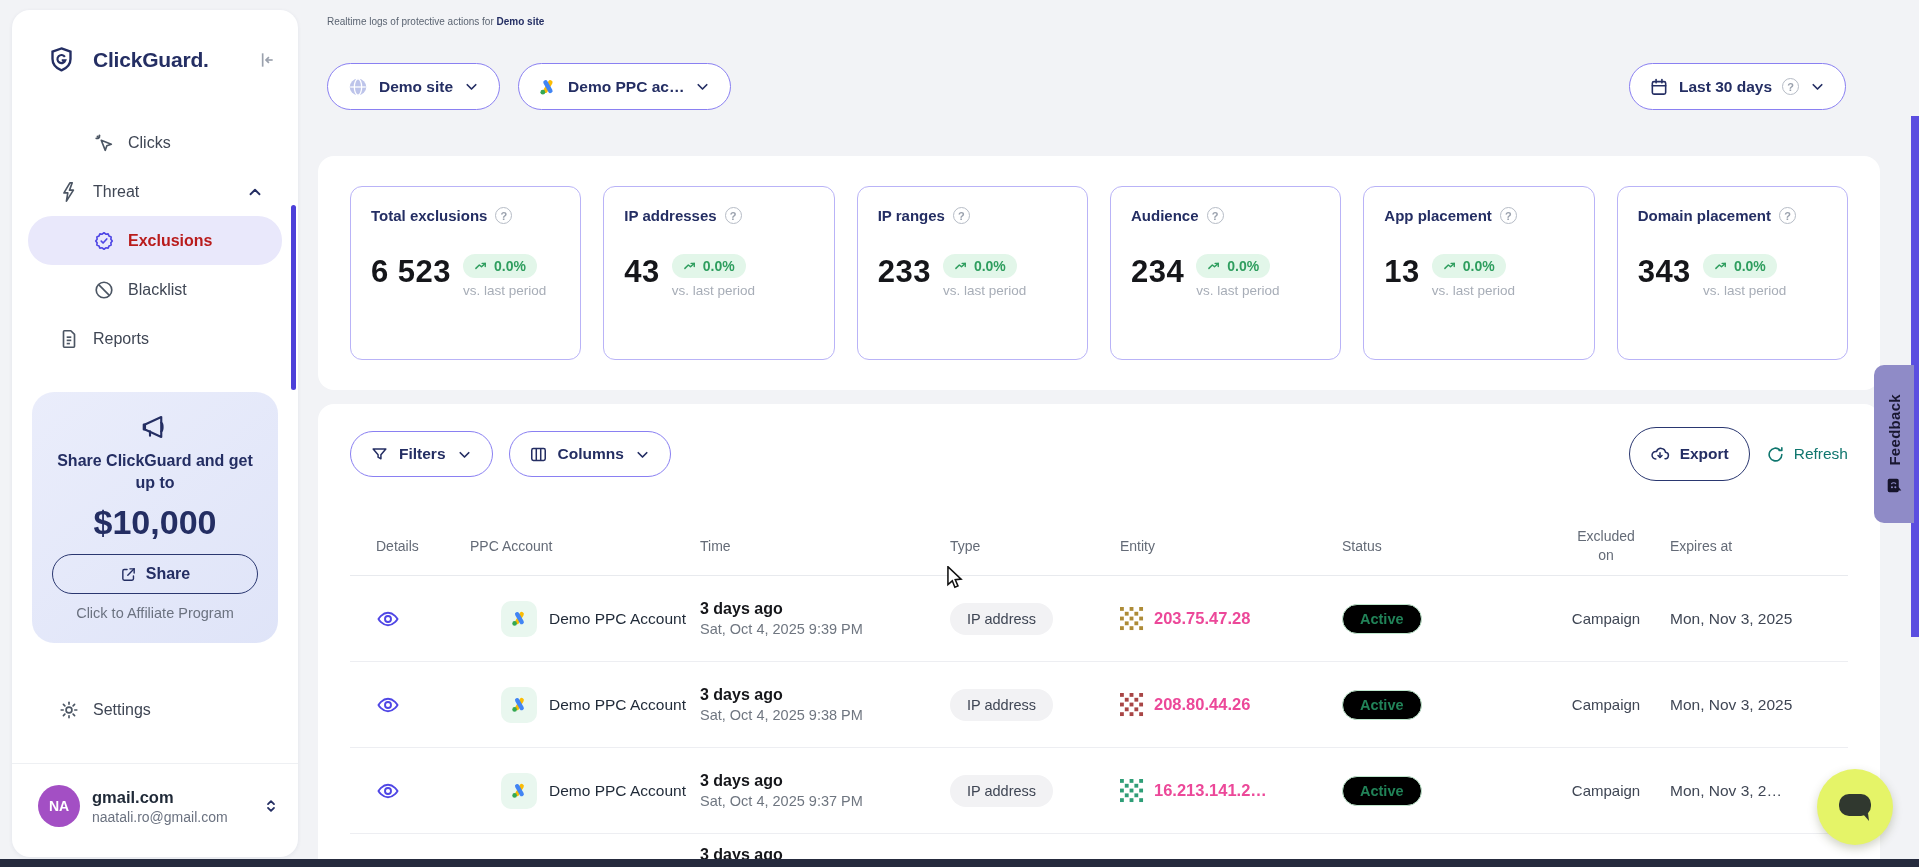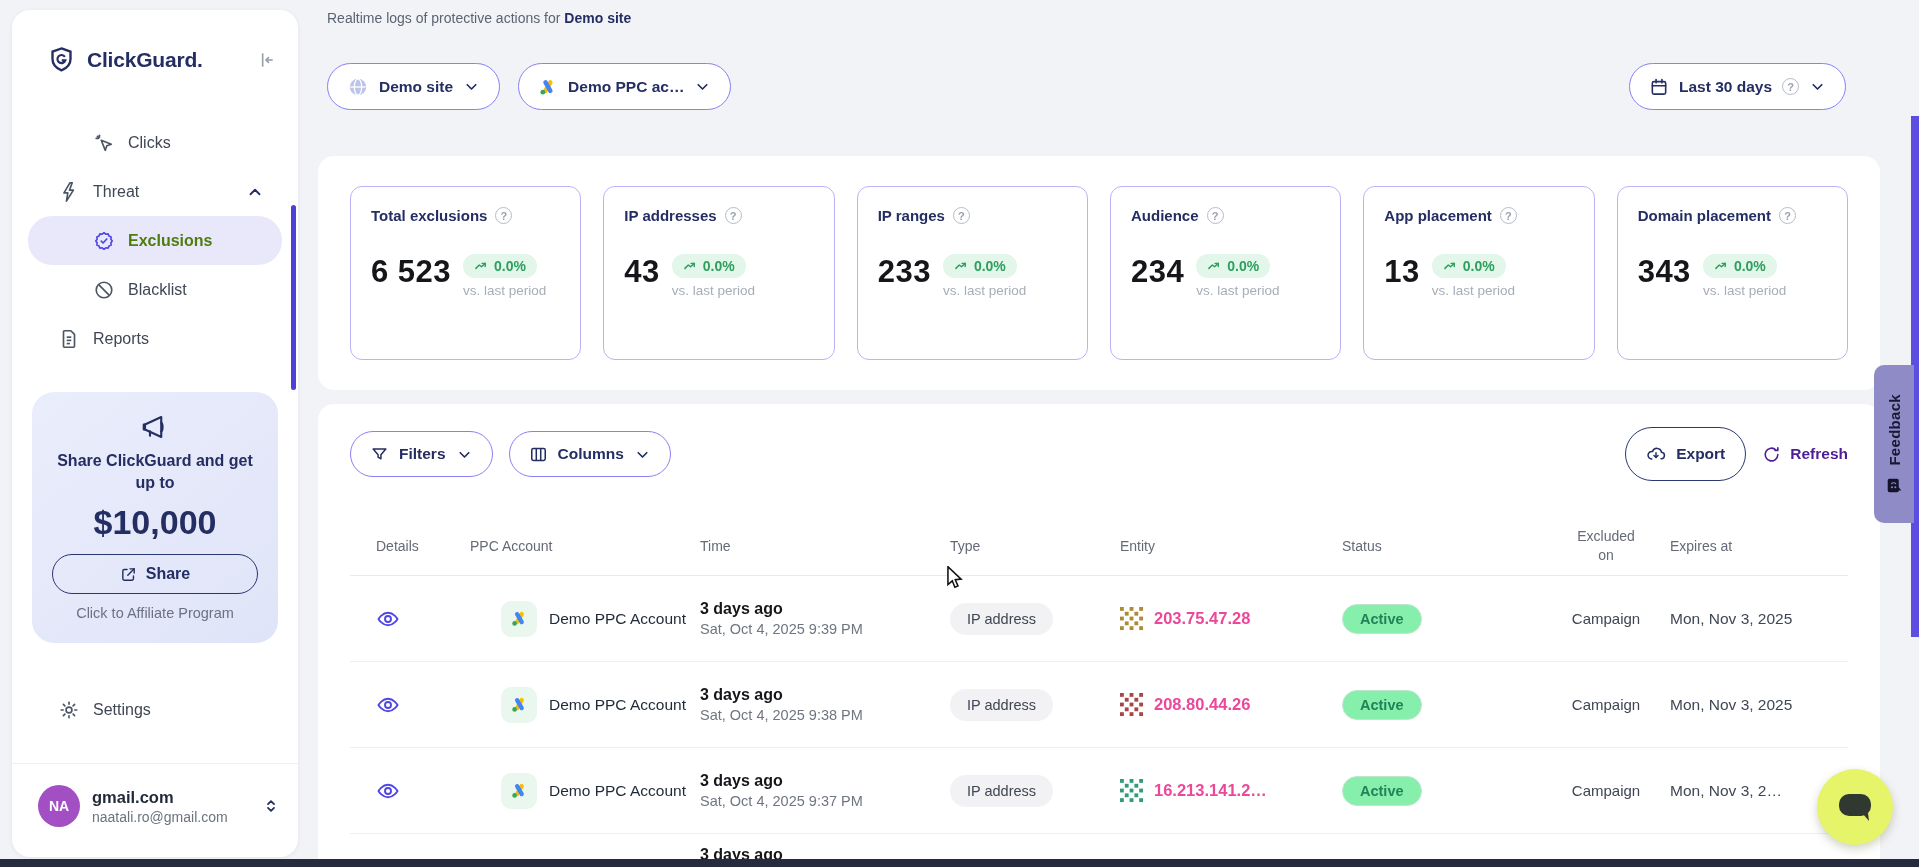--- a/index.html
+++ b/index.html
@@ -3,29 +3,29 @@
 <meta charset="utf-8">
 <style>
   * { margin:0; padding:0; box-sizing:border-box; }
   html,body { width:1919px; height:867px; }
   body { font-family:"Liberation Sans", sans-serif; background:#f2f3f6; overflow:hidden; }
   .page { position:relative; width:1919px; height:867px; background:#f2f3f6; overflow:hidden; }
 
   
   .sidebar { position:absolute; left:12px; top:10px; width:286px; height:847px; background:#fff;
              border-radius:18px; box-shadow:0 1px 4px rgba(30,40,90,.07); }
-  .logo-row { position:absolute; top:36px; left:36px; right:22px; display:flex; align-items:center; gap:12px; }
+  .logo-row { position:absolute; top:36px; left:36px; right:22px; display:flex; align-items:center; gap:18px; }
   .brand { font-size:21px; font-weight:700; color:#242e63; letter-spacing:-.2px; }
   .collapse-btn { margin-left:auto; color:#9aa1ad; cursor:pointer; display:flex; }
   .nav { position:absolute; top:108px; left:0; right:0; }
   .nav-item { height:49px; display:flex; align-items:center; gap:13px; padding-left:46px; color:#3f4654;
               font-size:16px; font-weight:500; cursor:pointer; position:relative; }
   .nav-item .ni { color:#4b5563; display:flex; }
   .nav-item.indent { padding-left:81px; }
-  .nav-item.active { background:#e9e8fb; margin:0 16px; padding-left:65px; border-radius:24px; color:#4d7c0f; font-weight:600; }
+  .nav-item.active { background:#e9e8fb; margin:0 16px; padding-left:65px; border-radius:24px; color:#b91c1c; font-weight:600; }
   .nav-item.active .ni { color:#4f46e5; }
   .nav-chev { position:absolute; right:34px; color:#242e63; display:flex; }
   .side-scroll { position:absolute; right:2px; top:195px; width:5px; height:185px; background:#4c40d9; border-radius:3px; }
 
   .promo { position:absolute; left:20px; right:20px; top:382px; height:251px; border-radius:22px;
            background:linear-gradient(140deg,#eaedfb 0%,#dfe4f8 100%); text-align:center; padding-top:20px; }
   .promo .mega { color:#242e63; }
   .promo-line { width:200px; margin:4px auto 0; font-size:16px; font-weight:600; color:#242e63; line-height:1.35; }
   .promo-amt { font-size:34px; font-weight:700; color:#242e63; margin-top:10px; }
   .share-btn { width:206px; height:40px; margin:12px auto 0; border:1.5px solid #2a3770; border-radius:999px;
@@ -38,21 +38,21 @@
   .settings-row .ni { color:#4b5563; display:flex; }
   .side-divider { position:absolute; top:753px; left:0; right:0; border-top:1px solid #eef0f3; }
   .user-row { position:absolute; top:765px; left:26px; right:18px; height:62px; display:flex; align-items:center; gap:12px; cursor:pointer; }
   .avatar { width:42px; height:42px; border-radius:50%; background:#a34fc4; color:#fff; font-size:14px; font-weight:700;
             display:flex; align-items:center; justify-content:center; flex:none; }
   .user-name { font-size:16.5px; font-weight:700; color:#1f2937; }
   .user-email { font-size:14px; color:#6b7280; margin-top:2px; }
   .user-chev { margin-left:auto; color:#242e63; display:flex; }
 
   
-  .subtitle { position:absolute; left:327px; top:10px; font-size:14px; color:#5b6472; }
+  .subtitle { position:absolute; left:327px; top:16px; font-size:10px; color:#5b6472; }
   .subtitle b { color:#242e63; font-weight:700; }
   .pill { height:47px; border:1.4px solid #8a80f2; border-radius:999px; background:#fff; display:inline-flex;
           align-items:center; gap:10px; padding:0 19px; color:#242e63; font-size:15.5px; font-weight:600; cursor:pointer; }
   .pill .chev { color:#242e63; display:flex; }
   .selector-row { position:absolute; left:327px; top:63px; display:flex; gap:18px; }
   .date-pill { position:absolute; left:1629px; top:63px; }
   .help-dot { width:17px; height:17px; border:1.4px solid #b6bcc6; border-radius:50%; color:#9aa1ad; font-size:11px;
               font-weight:700; display:inline-flex; align-items:center; justify-content:center; }
 
   
@@ -65,40 +65,40 @@
   .delta-pill { display:inline-flex; align-items:center; gap:5px; background:#e2f6e9; color:#2f9e5f;
                 border-radius:999px; padding:4px 11px; font-size:14px; font-weight:600; }
   .stat-period { font-size:13.5px; color:#a7adb7; margin-top:5px; }
 
   
   .table-panel { position:absolute; left:318px; top:404px; width:1562px; height:463px; background:#fff;
                  border-radius:16px 16px 0 0; overflow:hidden; }
   .toolbar { position:absolute; top:23px; left:32px; right:32px; display:flex; align-items:center; gap:16px; }
   .ghost-btn { height:54px; border:1.4px solid #2a3770; border-radius:999px; background:#fff; display:inline-flex;
                align-items:center; gap:10px; padding:0 20px; color:#242e63; font-size:15.5px; font-weight:600; cursor:pointer; }
-  .text-btn { display:inline-flex; align-items:center; gap:9px; color:#4c1d95; font-size:15.5px; font-weight:700;
+  .text-btn { display:inline-flex; align-items:center; gap:9px; color:#0f766e; font-size:15.5px; font-weight:400;
               background:none; border:none; cursor:pointer; }
   .toolbar .spacer { margin-left:auto; }
   .tbl { position:absolute; top:112px; left:32px; right:32px; }
   .tr { display:grid; grid-template-columns:120px 230px 250px 170px 222px 200px 128px 1fr; align-items:center; }
   .tr.head { height:60px; color:#646b77; font-size:14px; border-bottom:1px solid #e8eaee; }
   .tr.row { height:86px; border-bottom:1px solid #edeef2; }
   .c1 { padding-left:26px; }
   .c-center { text-align:center; }
   .hd-wrap { display:inline-block; width:66px; text-align:center; line-height:1.3; }
   .eye { color:#4f46e5; display:flex; cursor:pointer; width:24px; }
   .acct { display:flex; align-items:center; gap:12px; font-size:15.5px; font-weight:500; color:#1f2937;margin-left:31px; }
   .ads-badge { width:36px; height:36px; background:#e9f7ef; border-radius:10px; display:flex; align-items:center;
                justify-content:center; flex:none; }
   .t1 { font-size:16px; font-weight:600; color:#15161a; }
   .t2 { font-size:14.5px; color:#6f7680; margin-top:3px; }
   .type-pill { display:inline-block; background:#f2f2f4; color:#3f4654; font-size:14.5px; border-radius:999px; padding:8px 17px; }
   .entity { display:flex; align-items:center; gap:10px; font-size:16.5px; font-weight:700; color:#ec4899; white-space:nowrap; }
   .identicon { display:flex; flex:none; }
-  .status-pill { display:inline-block; border:1px solid #bfe7cd; background:#86efac; color:#218358; font-size:14.5px;
+  .status-pill { display:inline-block; border:1px solid #bfe7cd; background:#000000; color:#218358; font-size:14.5px;
                  font-weight:600; border-radius:999px; padding:6px 17px; }
   .plain { font-size:15px; color:#3f4654; }
   .expires { font-size:15.5px; color:#3f4654; white-space:nowrap; }
   .tr.partial { border-bottom:none; align-items:start; }
   .tr.partial .tcell { padding-top:12px; }
 
   
   .feedback-tab { position:absolute; left:1874px; top:365px; width:40px; height:158px; background:#8f8bc7;
                   border-radius:10px 0 0 10px; display:flex; flex-direction:column; align-items:center;
                   justify-content:center; gap:12px; z-index:6; cursor:pointer; }

